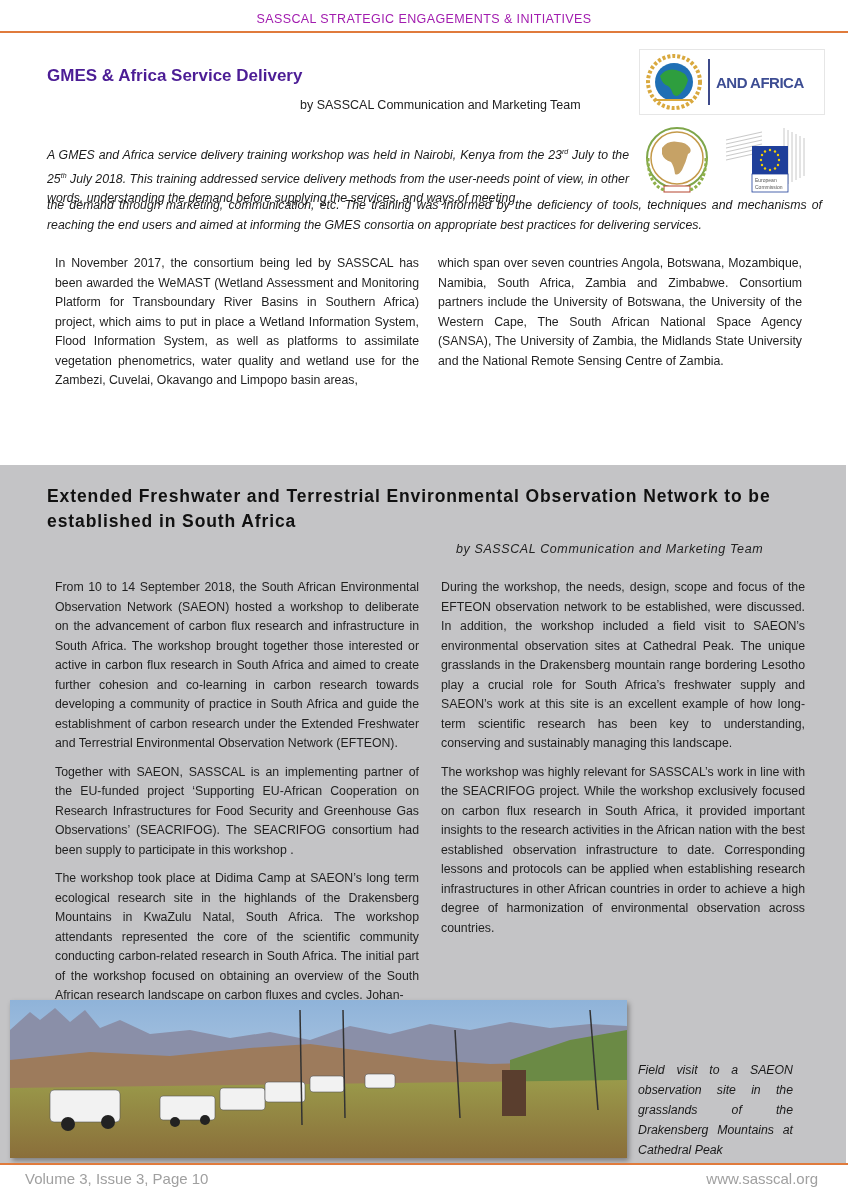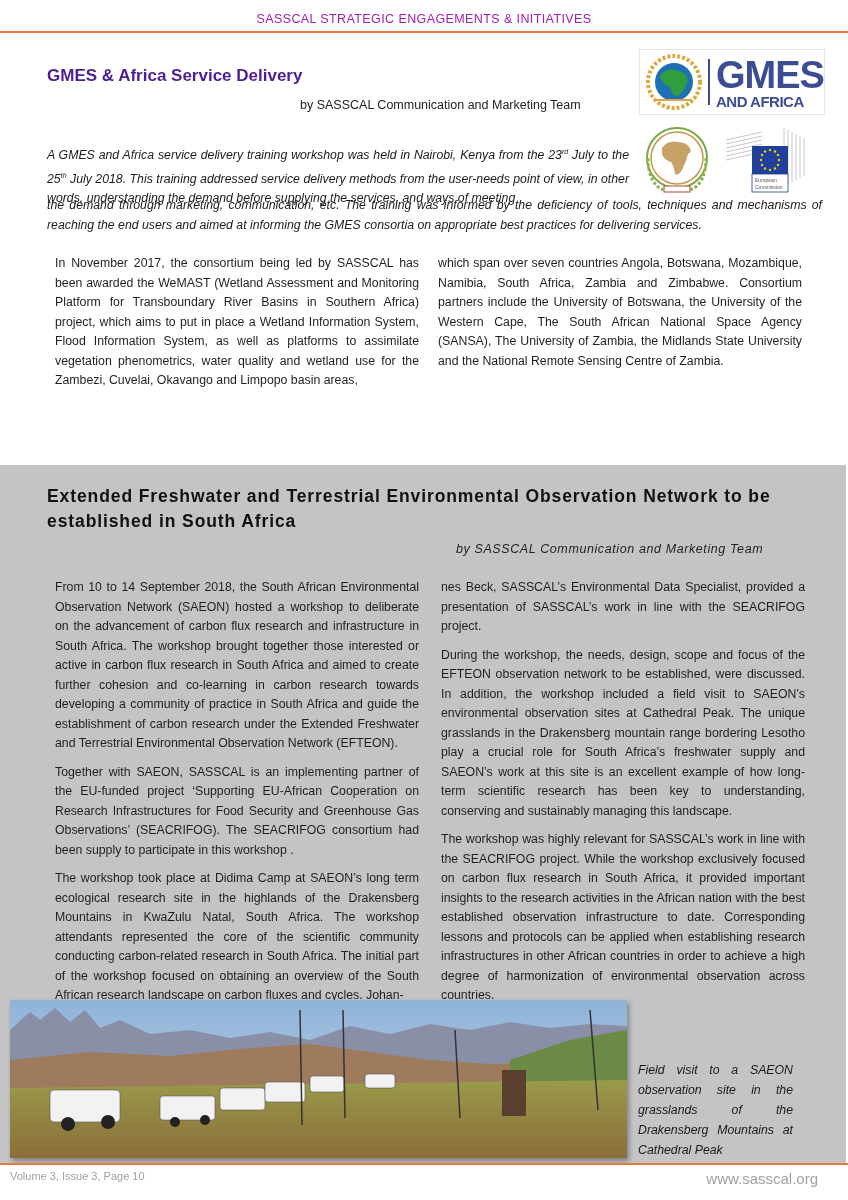--- a/index.html
+++ b/index.html
@@ -65,42 +65,41 @@
     box-shadow: 2px 3px 5px rgba(0,0,0,0.35);
   }
   .caption {
     position: absolute; top: 1060px; left: 638px; width: 155px; font-size: 12.3px; line-height: 20px;
     font-style: italic; text-align: justify; color: #1a1a1a;
   }
 
   .rule-bottom {
     position: absolute; top: 1163px; left: 0; width: 848px; height: 2px; background: #e07b3c;
   }
-  .footer-left { position: absolute; top: 1170px; left: 10px; font-size: 11px; color: #a0a0a0; }
+  .footer-left { position: absolute; top: 1170px; left: 25px; font-size: 15px; color: #a0a0a0; }
   .footer-right { position: absolute; top: 1170px; right: 30px; font-size: 15px; color: #a0a0a0; }
 </style>
 </head>
 <body>
 
 <div class="running-head">SASSCAL STRATEGIC ENGAGEMENTS &amp; INITIATIVES</div>
 <div class="rule-top"></div>
 
 <h1 class="a1-title">GMES &amp; Africa Service Delivery</h1>
 <div class="a1-byline">by SASSCAL Communication and Marketing Team</div>
 
 <div class="logo-gmes">
   <svg class="globe" viewBox="0 0 56 56">
     <circle cx="28" cy="28" r="26" fill="none" stroke="#d9a93f" stroke-width="4" stroke-dasharray="3 2"></circle>
     <circle cx="28" cy="28" r="19" fill="#1f6fb5"></circle>
     <path d="M14 22 Q20 14 30 16 Q40 18 42 26 Q40 34 34 40 Q30 44 27 40 Q25 34 22 32 Q16 30 14 22Z" fill="#2e9e3e"></path>
     <path d="M10 46 L46 46" stroke="#d9a93f" stroke-width="2"></path>
   </svg>
   <div class="divider"></div>
   <div class="txt">
-    <span class="big">GMES</span>
     <span class="small">AND AFRICA</span>
   </div>
 </div>
 
 <svg class="logo-au" viewBox="0 0 74 74">
   <circle cx="37" cy="34" r="30" fill="none" stroke="#7ea64a" stroke-width="2"></circle>
   <circle cx="37" cy="34" r="26" fill="none" stroke="#c49a4a" stroke-width="1.5"></circle>
   <path d="M22 24 Q28 16 38 18 Q46 18 50 24 Q52 28 48 30 Q46 38 42 46 Q38 52 35 50 Q34 42 31 38 Q24 36 22 30Z" fill="#c6a266"></path>
   <rect x="24" y="62" width="26" height="6" fill="#fff" stroke="#b5442f" stroke-width="1"></rect>
   <path d="M8 34 Q8 60 24 66" fill="none" stroke="#8fb04a" stroke-width="3" stroke-dasharray="3 2"></path>
@@ -145,21 +144,20 @@
 <div class="panel"></div>
 <h1 class="a2-title">Extended Freshwater and Terrestrial Environmental Observation Network to be established in South Africa</h1>
 <div class="a2-byline">by SASSCAL Communication and Marketing Team</div>
 
 <div class="col a2-col1">
   <p>From 10 to 14 September 2018, the South African Environmental Observation Network (SAEON) hosted a workshop to deliberate on the advancement of carbon flux research and infrastructure in South Africa. The workshop brought together those interested or active in carbon flux research in South Africa and aimed to create further cohesion and co-learning in carbon research towards developing a community of practice in South Africa and guide the establishment of carbon research under the Extended Freshwater and Terrestrial Environmental Observation Network (EFTEON).</p>
   <p>Together with SAEON, SASSCAL is an implementing partner of the EU-funded project ‘Supporting EU-African Cooperation on Research Infrastructures for Food Security and Greenhouse Gas Observations’ (SEACRIFOG). The SEACRIFOG consortium had been supply to participate in this workshop .</p>
   <p>The workshop took place at Didima Camp at SAEON’s long term ecological research site in the highlands of the Drakensberg Mountains in KwaZulu Natal, South Africa. The workshop attendants represented the core of the scientific community conducting carbon-related research in South Africa. The initial part of the workshop focused on obtaining an overview of the South African research landscape on carbon fluxes and cycles. Johan-</p>
 </div>
 <div class="col a2-col2">
-  <p>nes Beck, SASSCAL’s Environmental Data Specialist, provided a presentation of SASSCAL’s work in line with the SEACRIFOG project.</p>
   <p>During the workshop, the needs, design, scope and focus of the EFTEON observation network to be established, were discussed. In addition, the workshop included a field visit to SAEON’s environmental observation sites at Cathedral Peak. The unique grasslands in the Drakensberg mountain range bordering Lesotho play a crucial role for South Africa’s freshwater supply and SAEON’s work at this site is an excellent example of how long-term scientific research has been key to understanding, conserving and sustainably managing this landscape.</p>
   <p>The workshop was highly relevant for SASSCAL’s work in line with the SEACRIFOG project. While the workshop exclusively focused on carbon flux research in South Africa, it provided important insights to the research activities in the African nation with the best established observation infrastructure to date. Corresponding lessons and protocols can be applied when establishing research infrastructures in other African countries in order to achieve a high degree of harmonization of environmental observation across countries.</p>
 </div>
 
 <div class="photo">
   <svg width="617" height="158" viewBox="0 0 617 158" preserveAspectRatio="none">
     <defs>
       <linearGradient id="sky" x1="0" y1="0" x2="0" y2="1">
         <stop offset="0" stop-color="#8fb3d9"></stop>
           <stop offset="1" stop-color="#c9d9ea"></stop>

